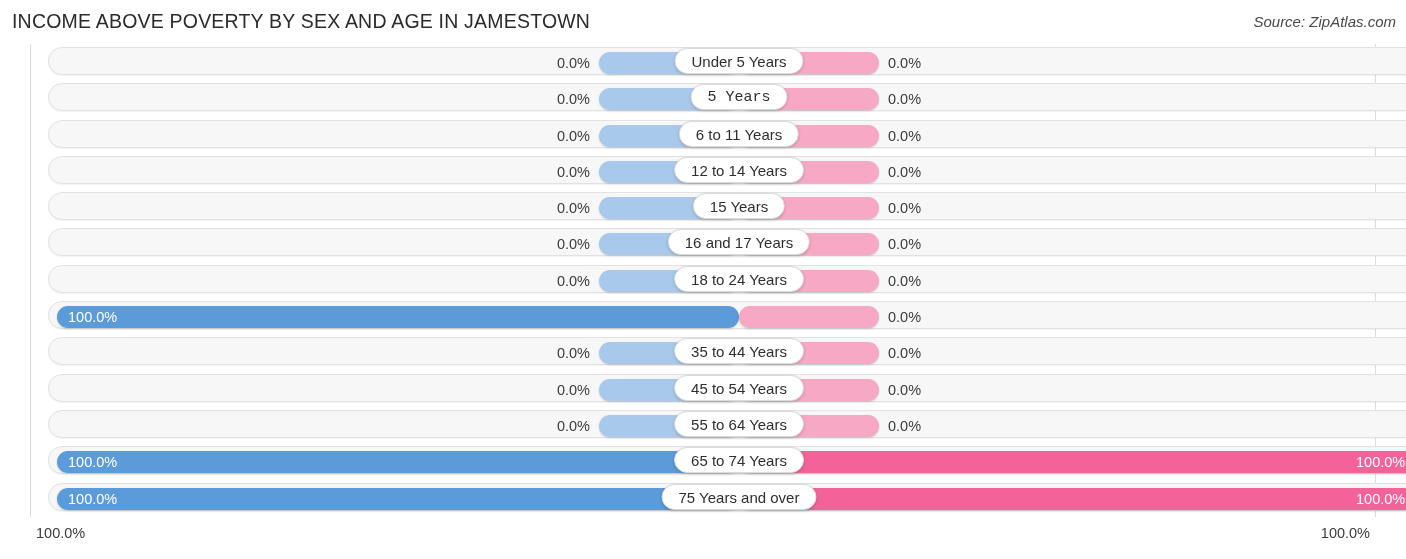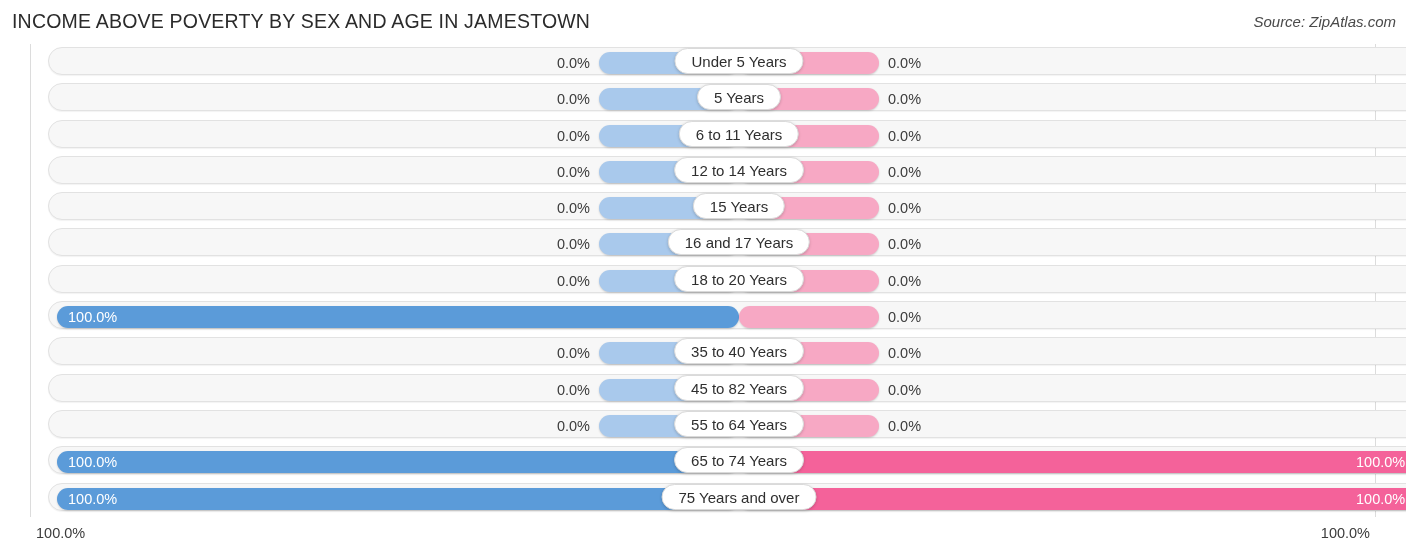--- a/index.html
+++ b/index.html
@@ -218,21 +218,21 @@
           <div class="bar bar-female" style="width: 140px;"></div>
           <div class="val val-female" style="left: 852px;">0.0%</div>
           <div class="cap" style="left: 703px;">Under 5 Years</div>
         </div>
         <div class="row">
           <div class="track"></div>
           <div class="bar bar-male" style="width: 140px;"></div>
           <div class="val val-male" style="right: 852px;">0.0%</div>
           <div class="bar bar-female" style="width: 140px;"></div>
           <div class="val val-female" style="left: 852px;">0.0%</div>
-          <div class="cap" style="left: 703px;">5 Years</div>
+          <div class="cap" style="left: 703px; font-family: Liberation Mono, monospace;">5 Years</div>
         </div>
         <div class="row">
           <div class="track"></div>
           <div class="bar bar-male" style="width: 140px;"></div>
           <div class="val val-male" style="right: 852px;">0.0%</div>
           <div class="bar bar-female" style="width: 140px;"></div>
           <div class="val val-female" style="left: 852px;">0.0%</div>
           <div class="cap" style="left: 703px;">6 to 11 Years</div>
         </div>
         <div class="row">
@@ -258,44 +258,44 @@
           <div class="bar bar-female" style="width: 140px;"></div>
           <div class="val val-female" style="left: 852px;">0.0%</div>
           <div class="cap" style="left: 703px;">16 and 17 Years</div>
         </div>
         <div class="row">
           <div class="track"></div>
           <div class="bar bar-male" style="width: 140px;"></div>
           <div class="val val-male" style="right: 852px;">0.0%</div>
           <div class="bar bar-female" style="width: 140px;"></div>
           <div class="val val-female" style="left: 852px;">0.0%</div>
-          <div class="cap" style="left: 703px;">18 to 20 Years</div>
+          <div class="cap" style="left: 703px;">18 to 24 Years</div>
         </div>
         <div class="row">
           <div class="track"></div>
           <div class="bar bar-male full" style="width: 682px;"></div>
           <div class="val val-male inside" style="left: 32px;">100.0%</div>
           <div class="bar bar-female" style="width: 140px;"></div>
           <div class="val val-female" style="left: 852px;">0.0%</div>
         </div>
         <div class="row">
           <div class="track"></div>
           <div class="bar bar-male" style="width: 140px;"></div>
           <div class="val val-male" style="right: 852px;">0.0%</div>
           <div class="bar bar-female" style="width: 140px;"></div>
           <div class="val val-female" style="left: 852px;">0.0%</div>
-          <div class="cap" style="left: 703px;">35 to 40 Years</div>
-        </div>
-        <div class="row">
-          <div class="track"></div>
-          <div class="bar bar-male" style="width: 140px;"></div>
-          <div class="val val-male" style="right: 852px;">0.0%</div>
-          <div class="bar bar-female" style="width: 140px;"></div>
-          <div class="val val-female" style="left: 852px;">0.0%</div>
-          <div class="cap" style="left: 703px;">45 to 82 Years</div>
+          <div class="cap" style="left: 703px;">35 to 44 Years</div>
+        </div>
+        <div class="row">
+          <div class="track"></div>
+          <div class="bar bar-male" style="width: 140px;"></div>
+          <div class="val val-male" style="right: 852px;">0.0%</div>
+          <div class="bar bar-female" style="width: 140px;"></div>
+          <div class="val val-female" style="left: 852px;">0.0%</div>
+          <div class="cap" style="left: 703px;">45 to 54 Years</div>
         </div>
         <div class="row">
           <div class="track"></div>
           <div class="bar bar-male" style="width: 140px;"></div>
           <div class="val val-male" style="right: 852px;">0.0%</div>
           <div class="bar bar-female" style="width: 140px;"></div>
           <div class="val val-female" style="left: 852px;">0.0%</div>
           <div class="cap" style="left: 703px;">55 to 64 Years</div>
         </div>
         <div class="row">

